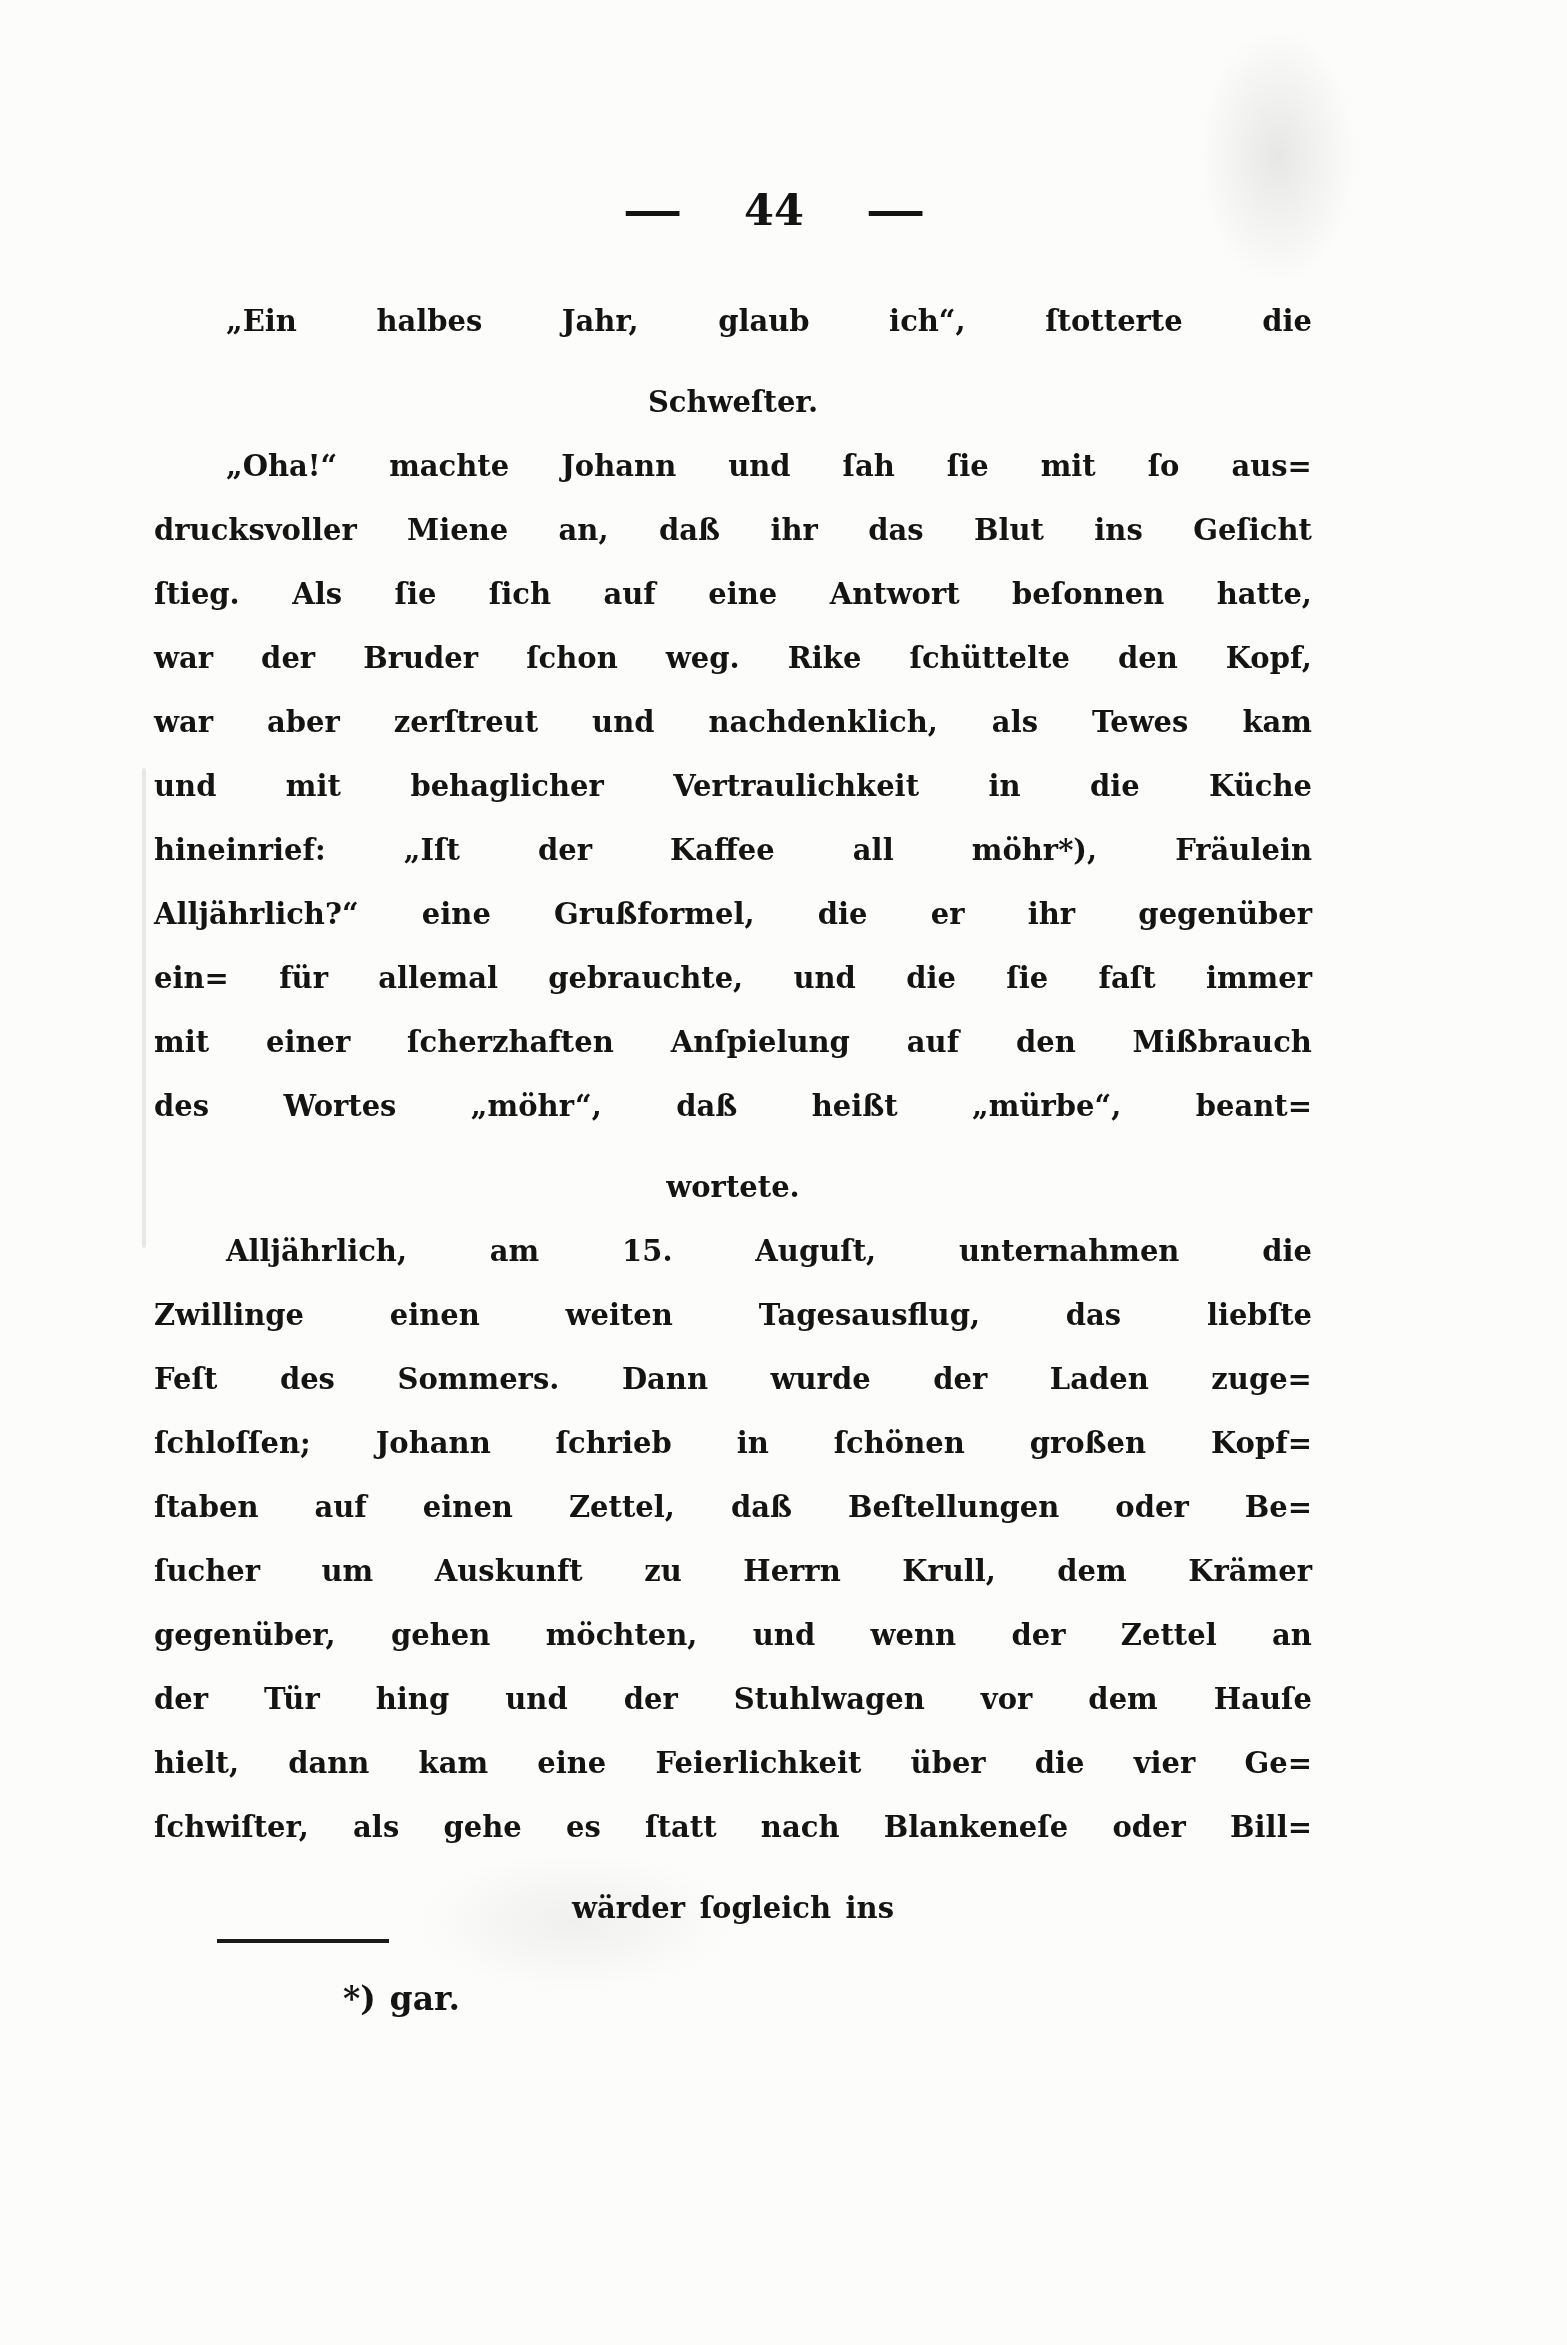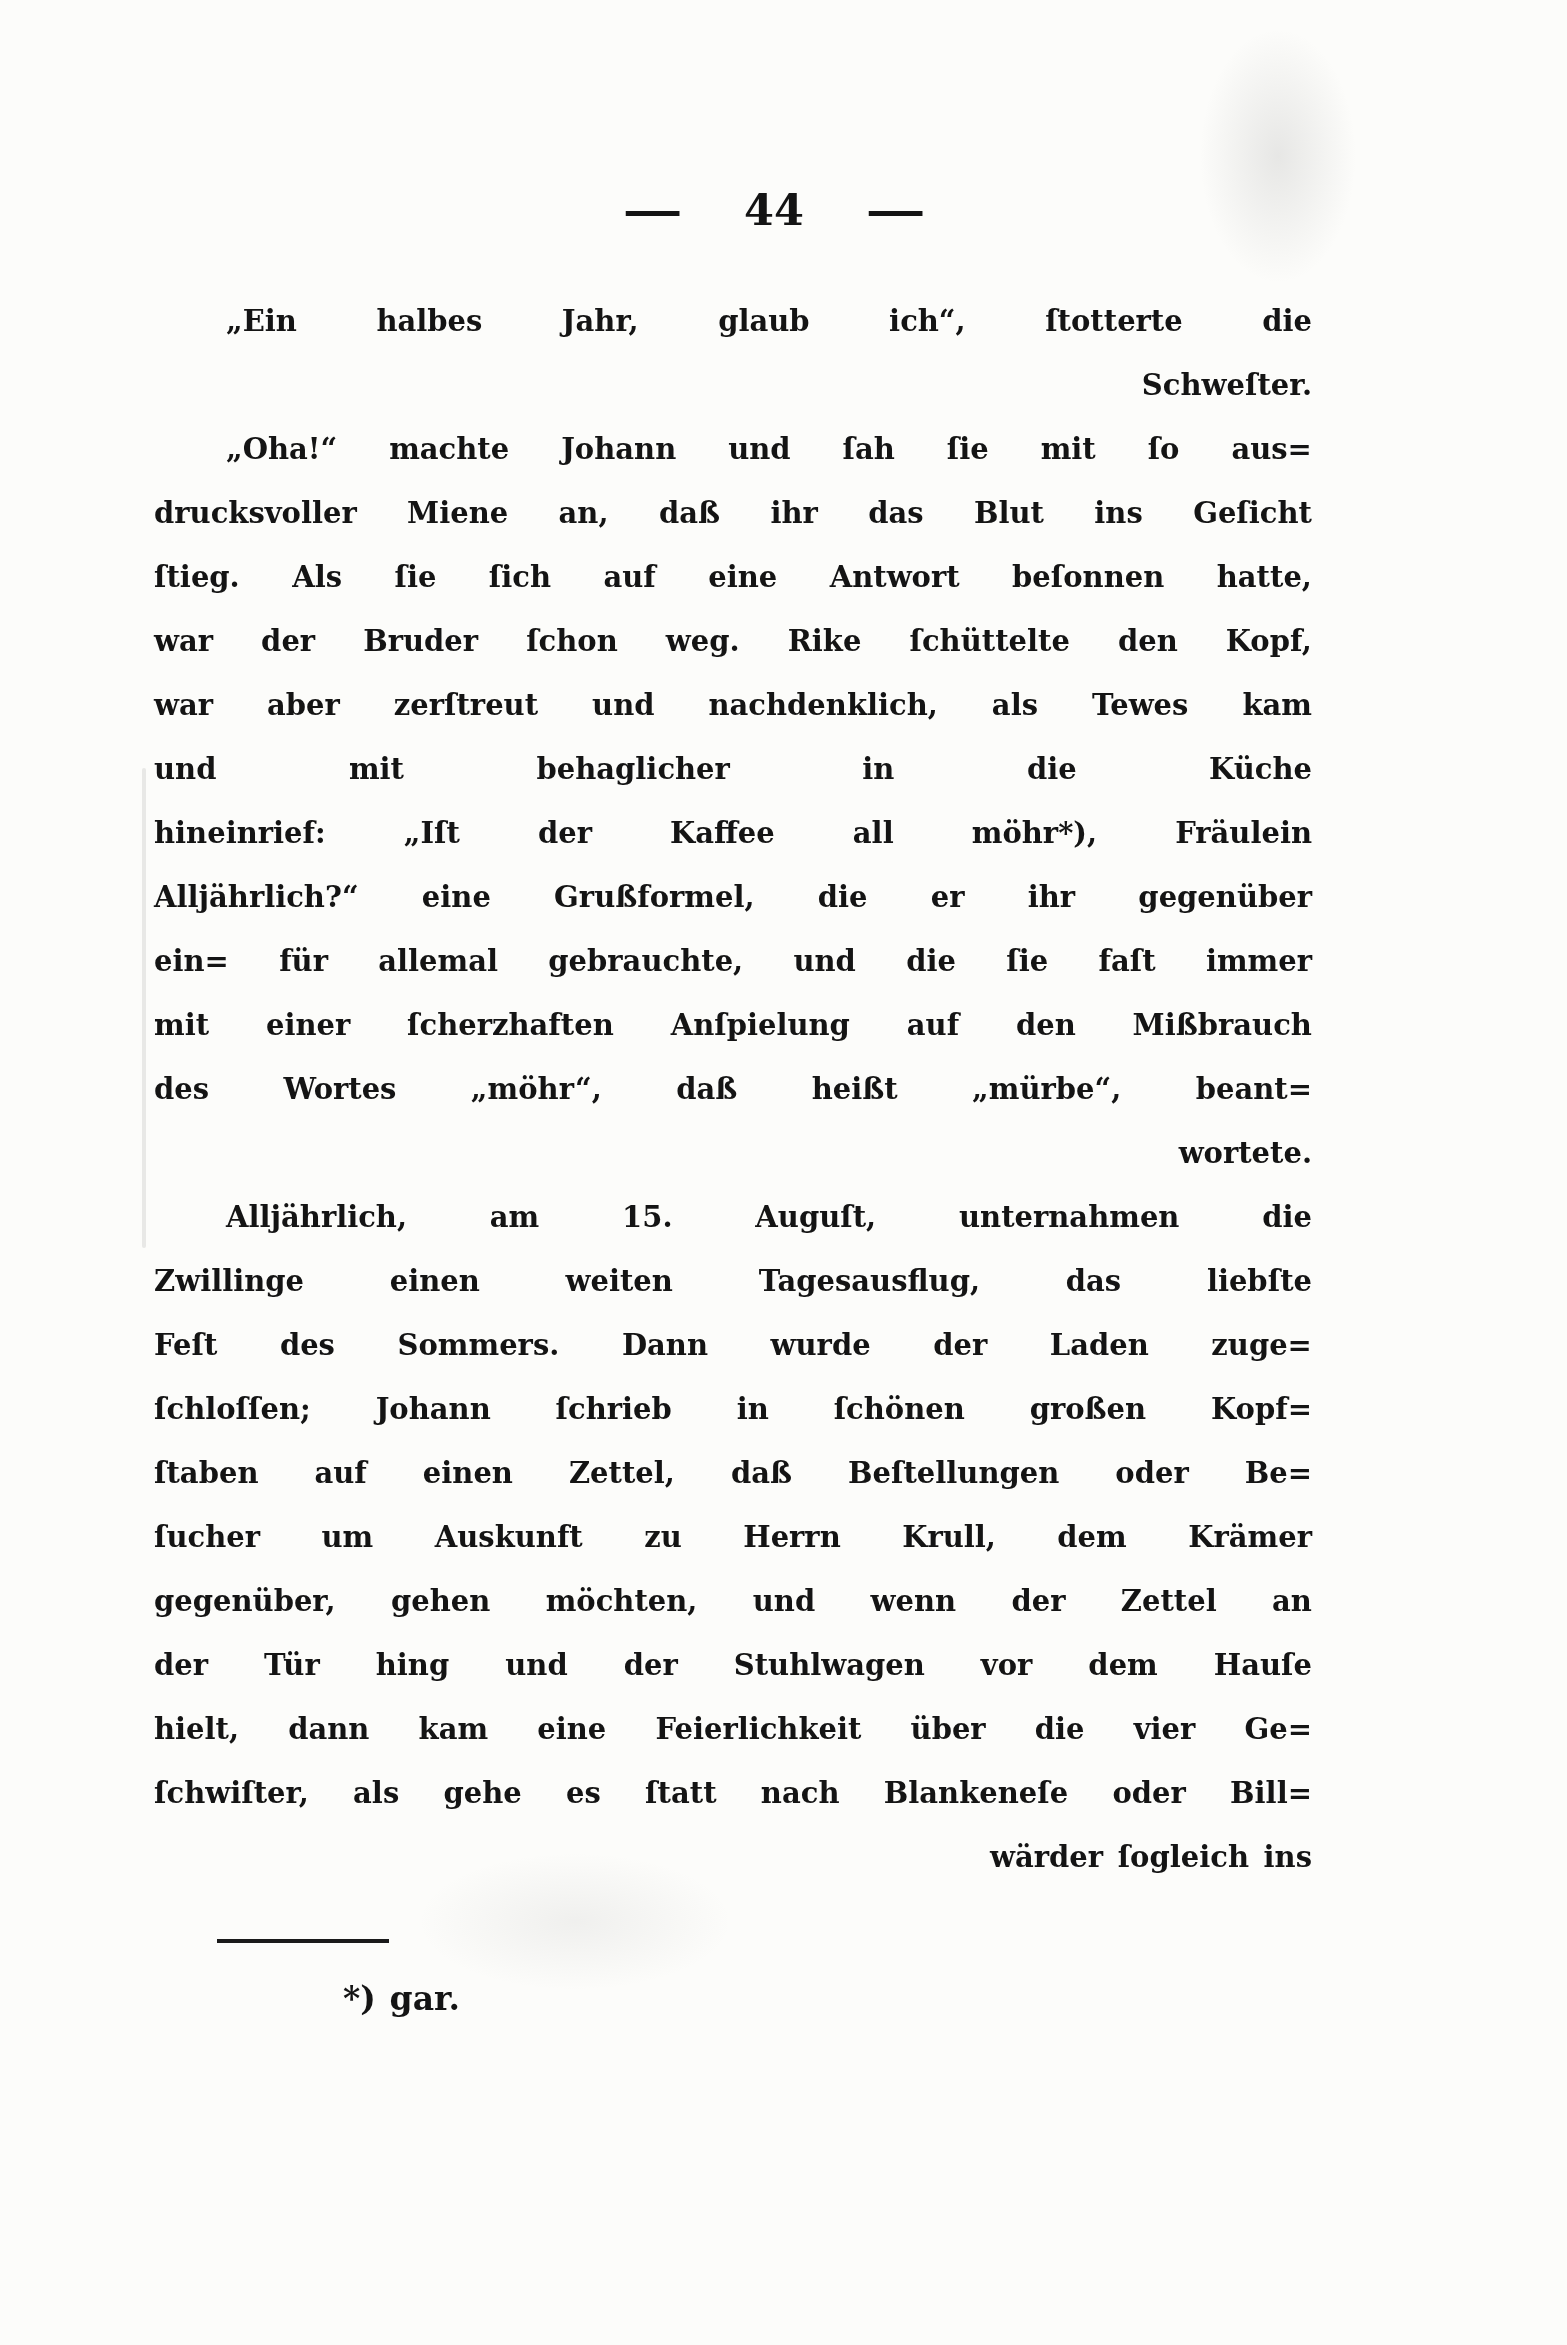--- a/index.html
+++ b/index.html
@@ -34,21 +34,21 @@
   .text-block {
     position:absolute; left:154px; top:289px; width:1158px;
     font-size:29px; font-weight:bold;
   }
   .line {
     display:flex; justify-content:space-between; align-items:baseline;
     width:100%; height:64px; line-height:64px;
     box-sizing:border-box; white-space:nowrap;
   }
   .line.indent { padding-left:72px; }
-  .line.last { justify-content:flex-end; gap:14.6px; }
+  .line.last { justify-content:center; gap:14.6px;margin-top:17px; }
   .footnote-rule {
     position:absolute; left:217px; top:1939px; width:172px; height:3.9px;
     background:#1a1a1a;
   }
   .footnote {
     position:absolute; left:343px; top:1972px;
     font-size:33px; font-weight:bold; line-height:53px;
     display:flex; gap:13.7px;
   }
 </style>
@@ -131,20 +131,21 @@
         <span>und</span>
         <span>nachdenklich,</span>
         <span>als</span>
         <span>Tewes</span>
         <span>kam</span>
       </div>
       <div class="line">
         <span>und</span>
         <span>mit</span>
         <span>behaglicher</span>
+        <span>Vertraulichkeit</span>
         <span>in</span>
         <span>die</span>
         <span>Küche</span>
       </div>
       <div class="line">
         <span>hineinrief:</span>
         <span>„Iſt</span>
         <span>der</span>
         <span>Kaffee</span>
         <span>all</span>

